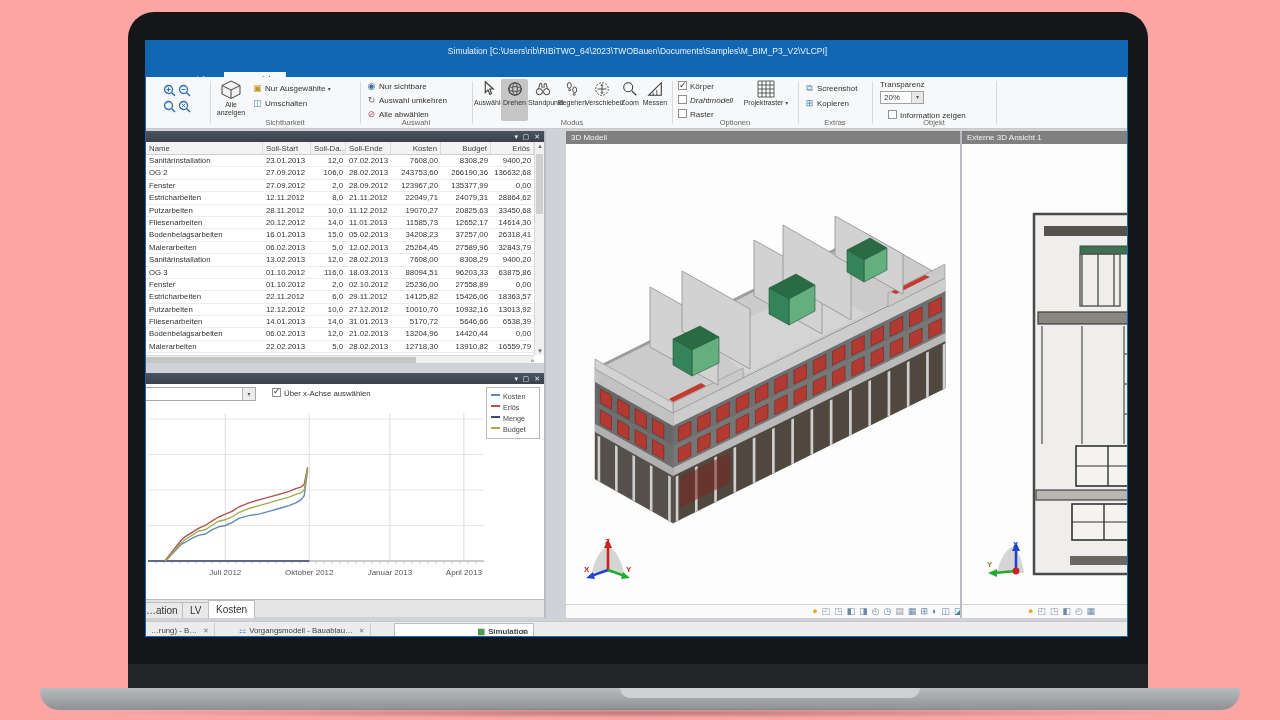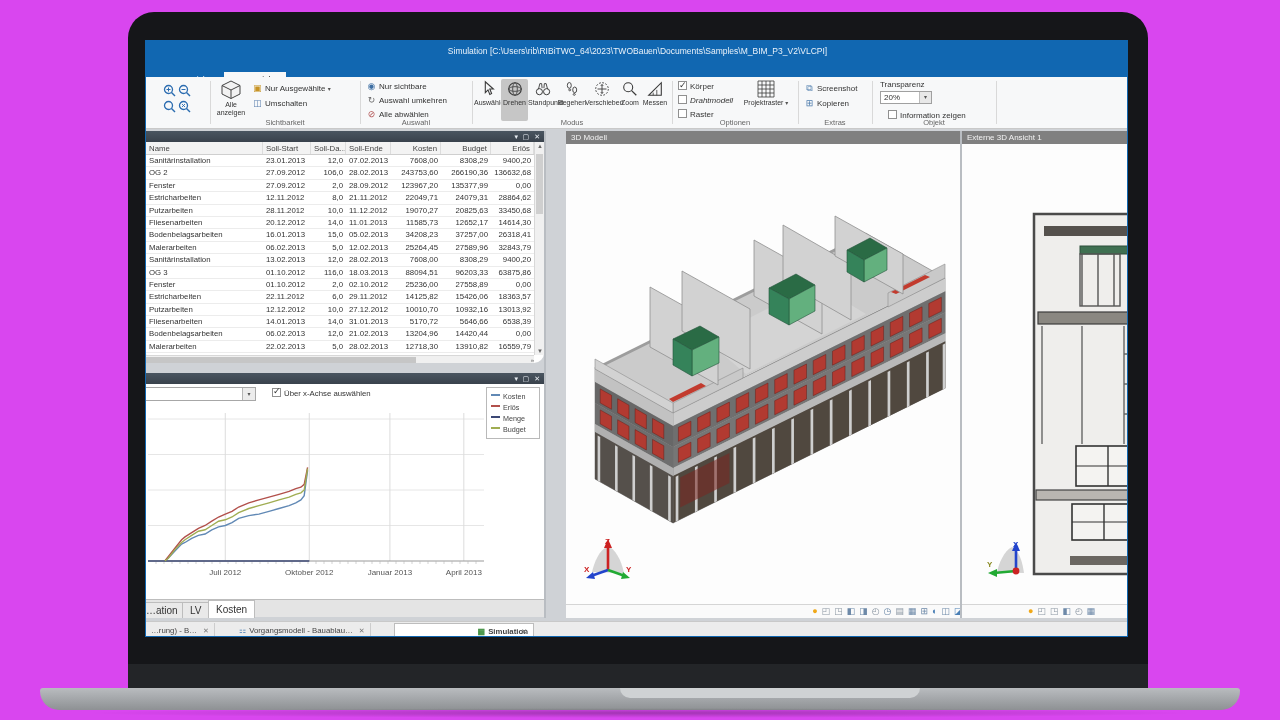--- a/index.html
+++ b/index.html
@@ -1,18 +1,18 @@
 <!DOCTYPE html>
 <html><head>
 <meta charset="utf-8">
 <style>
   * { margin:0; padding:0; box-sizing:border-box; }
   html,body { width:1280px; height:720px; background:#ffffff; overflow:hidden;
     font-family:"Liberation Sans", sans-serif; }
-  .stage { position:relative; width:1280px; height:720px; background:#d946ef; }
+  .stage { position:relative; width:1280px; height:720px; background:#fca5a5; }
 
   
   .lid { position:absolute; left:128px; top:12px; width:1020px; height:675px;
     background:#151619; border-radius:26px 26px 0 0; }
   .hinge { position:absolute; left:128px; top:664px; width:1020px; height:24px;
     background:#232528; }
   .base { position:absolute; left:40px; top:688px; width:1200px; height:22px;
     background:linear-gradient(#b9bcbf,#8e9194); border-radius:4px 4px 26px 26px; }
   .base-notch { position:absolute; left:620px; top:688px; width:300px; height:10px;
     background:#cfd2d4; border-radius:0 0 14px 14px; }
@@ -42,21 +42,21 @@
     color:#333; white-space:nowrap; }
   .rib-row .gl { display:inline-block; width:11px; text-align:center; margin-right:2px; font-size:9px; }
   .big-btn { position:absolute; top:2px; width:34px; height:42px; text-align:center;
     font-size:7px; color:#333; line-height:8px; border-radius:2px; }
   .big-btn svg { display:block; margin:1px auto 1px; }
   .big-btn.sel { background:#c6c6c6; }
   .mag { display:inline-block; width:13px; height:13px; margin:1px; }
   .cb { display:inline-block; width:9px; height:9px; border:1px solid #909090;
     background:#fff; vertical-align:-1px; margin-right:3px; position:relative; }
   .cb.on:after { content:"✓"; position:absolute; left:0px; top:-3px; font-size:9px; color:#333; }
-  .selbox { display:inline-block; width:52px; height:13px; border:1px solid #a0a0a0;
+  .selbox { display:inline-block; width:44px; height:13px; border:1px solid #a0a0a0;
     background:#fff; line-height:12px; padding-left:3px; position:relative; }
   .selbox .arr { position:absolute; right:0; top:0; width:12px; height:11px;
     background:#e8e8e8; border-left:1px solid #bbb; text-align:center; line-height:11px; font-size:6px; color:#555; }
 
   
   .mini-head { position:absolute; height:11px; background:linear-gradient(#4a5560,#39424c);
     color:#dfe5ea; font-size:7px; }
   .mini-head .mh-ic { position:absolute; top:0; line-height:11px; font-size:7px; color:#e8edf2; }
   .panel-head3d { position:absolute; height:13px; background:#808080; color:#f2f2f2;
     font-size:8px; line-height:13px; padding-left:5px; }
@@ -281,21 +281,21 @@
           <span class="selbox"><span>20%</span><span class="arr">▾</span></span>
         </div>
         <div class="rib-row" style="left:14px; top:32px;">
           <span class="cb"></span><span>Information zeigen</span>
         </div>
         <div class="grp-label">Objekt</div>
       </div>
       <div class="vdiv" style="left:850px;"></div>
     </div>
 
-    <div style="position:absolute; left:0; top:90px; width:398px; height:232px; background:#fff;border-radius:10px;">
+    <div style="position:absolute; left:0; top:90px; width:398px; height:232px; background:#fff;">
       <div class="mini-head" style="left:0; top:0; width:398px;">
         <span class="mh-ic" style="right:26px;">▾</span>
         <span class="mh-ic" style="right:15px;">▢</span>
         <span class="mh-ic" style="right:4px;">✕</span>
       </div>
       <div style="position:absolute; left:0; top:11px; right:10px; bottom:8px; overflow:hidden;">
         <div class="tbl-hdr">
           <div class="th c0">Name</div>
           <div class="th c1">Soll-Start</div>
           <div class="th c2">Soll-Da...</div>

